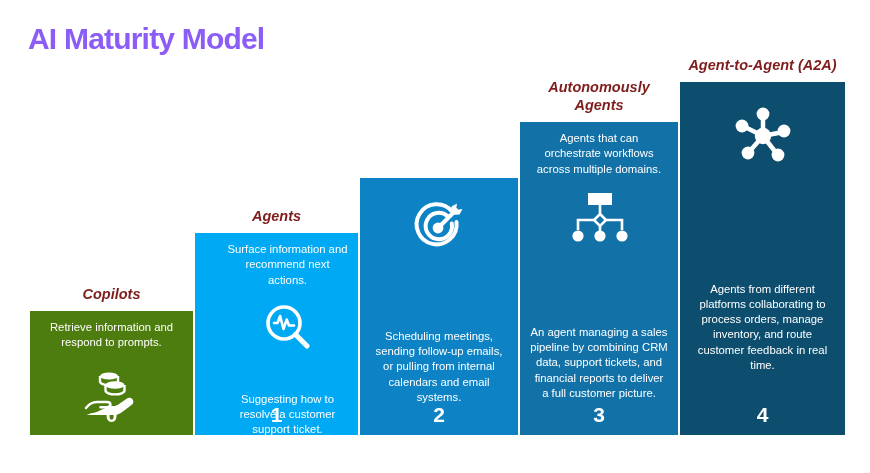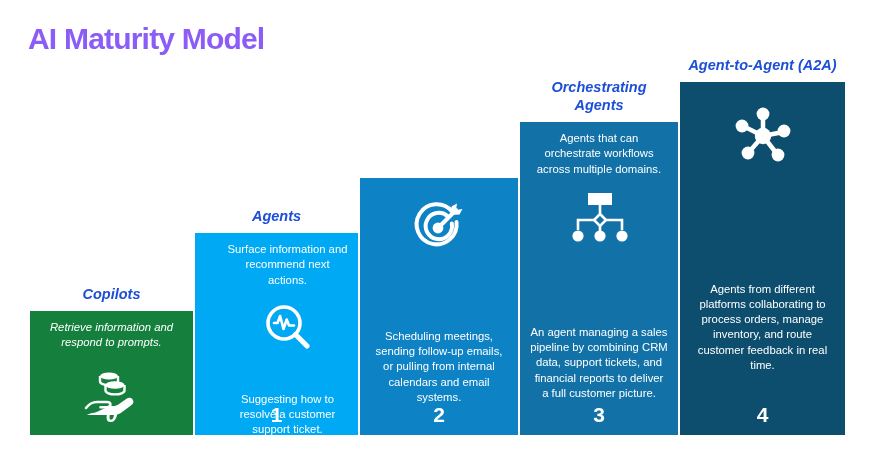--- a/index.html
+++ b/index.html
@@ -27,21 +27,21 @@
 
   .step-label {
     position: absolute;
     bottom: 100%;
     left: 50%;
     transform: translateX(-50%);
     margin-bottom: 7px;
     font-style: italic;
     font-weight: bold;
     font-size: 14.5px;
-    color: #1d4ed8;
+    color: #7f1d1d;
     text-align: center;
     white-space: pre-line;
     line-height: 1.28;
     width: 210px;
   }
 
   .bar {
     position: relative;
     width: 100%;
     height: 100%;
@@ -94,21 +94,21 @@
 <body style="background: rgb(255, 255, 255);">
 
 <div class="page">
 
   <div class="page-title">AI Maturity Model</div>
 
   <div class="stair">
 
     <div class="step" id="step-0" style="left: 30px; width: 163px; height: 124px;">
       <div class="step-label">Copilots</div>
-      <div class="bar" id="bar-0" style="background: #15803d; font-style: italic;">
+      <div class="bar" id="bar-0" style="background: #4d7c0f;">
         <div class="desc">Retrieve information and respond to prompts.</div>
         <div class="icon-wrap" style="margin-top:16px;">
           <svg width="60" height="48" viewBox="0 0 60 48" fill="none">
             <ellipse cx="27" cy="9" rx="9" ry="3.6" fill="#fff"></ellipse>
             <path d="M18 9v5.5c0 2 4 3.6 9 3.6s9-1.6 9-3.6V9" stroke="#fff" stroke-width="2.4" fill="none"></path>
             <ellipse cx="33" cy="18" rx="9.5" ry="3.8" fill="#fff"></ellipse>
             <path d="M23.5 18v5.6c0 2.1 4.3 3.8 9.5 3.8s9.5-1.7 9.5-3.8V18" stroke="#fff" stroke-width="2.4" fill="none"></path>
             <path d="M4 41c3-4 7-6 11-6h10c2 0 3.4 1.1 3.4 2.6 0 1.5-1.4 2.6-3.4 2.6h-6.5" stroke="#fff" stroke-width="2.6" fill="none" stroke-linecap="round"></path>
             <path d="M25 40.2h7.5c1.6 0 3-.5 4.2-1.4l9-6.3c1.3-.9 3-.6 3.8.7.8 1.3.4 3-1 3.9L38 45c-1.8 1.2-3.9 1.8-6 1.8H14c-3.5 0-6.8 1-9.3 2.8" stroke="#fff" stroke-width="2.6" fill="#fff" stroke-linejoin="round"></path>
           </svg>
@@ -147,21 +147,21 @@
             <path d="M40.5 7.5l5.5-3 -1 6.5 6.5-1 -3 5.5-8.5.5z" fill="#fff"></path>
           </svg>
         </div>
         <div class="spacer"></div>
         <div class="example" style="margin-bottom:30px;">Scheduling meetings, sending follow-up emails, or pulling from internal calendars and email systems.</div>
         <div class="level-num">2</div>
       </div>
     </div>
 
     <div class="step" id="step-3" style="left: 520px; width: 158px; height: 313px;">
-      <div class="step-label">Orchestrating
+      <div class="step-label">Autonomously
 Agents</div>
       <div class="bar" id="bar-3" style="background: rgb(18, 114, 168);">
         <div class="desc">Agents that can orchestrate workflows across multiple domains.</div>
         <div class="icon-wrap" style="margin-top:14px;">
           <svg width="66" height="56" viewBox="0 0 66 56" fill="none">
             <rect x="22" y="2" width="24" height="12" fill="#fff"></rect>
             <path d="M34 14v9" stroke="#fff" stroke-width="2.6"></path>
             <path d="M34 23l6 6-6 6-6-6z" stroke="#fff" stroke-width="2.6" fill="none"></path>
             <path d="M28 29H12v10" stroke="#fff" stroke-width="2.6" fill="none"></path>
             <path d="M40 29h16v10" stroke="#fff" stroke-width="2.6" fill="none"></path>

